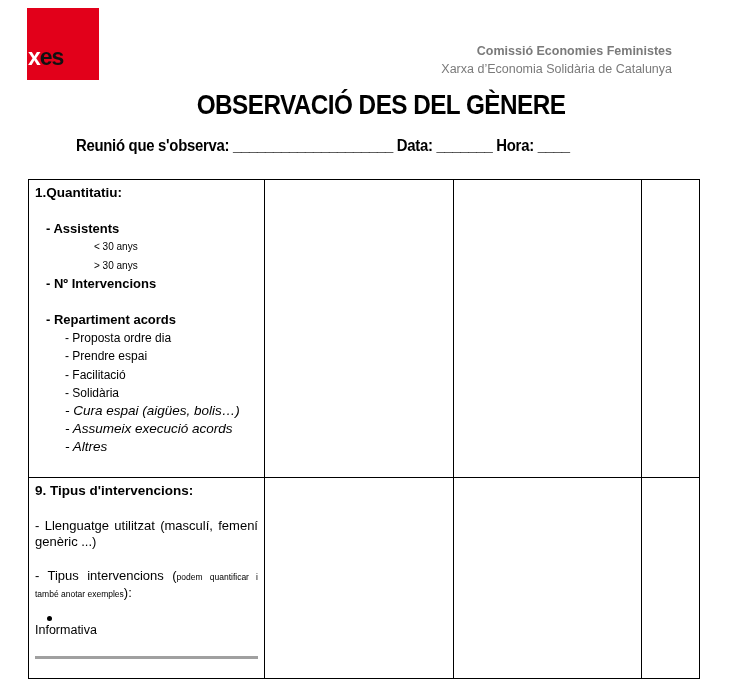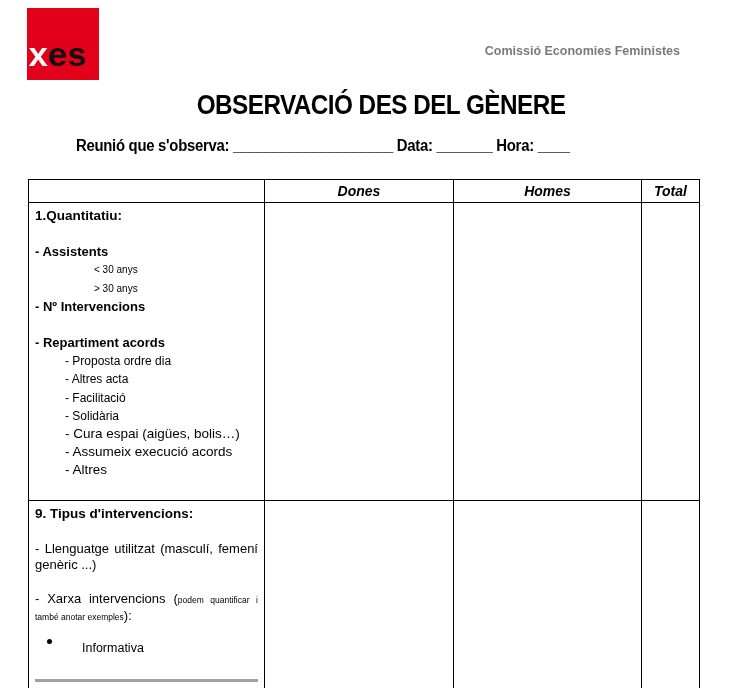--- a/index.html
+++ b/index.html
@@ -20,32 +20,32 @@
       left: 27px;
       top: 8px;
       width: 72px;
       height: 72px;
       background: #e2001a;
     }
     .logo-text {
       position: absolute;
       left: 1px;
       top: 34px;
-      font-family: Liberation Mono, monospace;
-      font-weight: bold;
-      font-size: 34px;
+      font-family: Liberation Sans, sans-serif;
+      font-weight: bold;
+      font-size: 23px;
       letter-spacing: -1px;
       line-height: 30px;
     }
     .logo-x { color: #ffffff; }
     .logo-es { color: #111111; }
 
     .org {
       position: absolute;
-      right: 64px;
+      right: 72px;
       top: 42px;
       text-align: right;
       color: #7a7a7a;
       font-size: 12.5px;
       line-height: 18px;
     }
     .org .org-line1 { font-weight: bold; }
 
     .title {
       position: absolute;
@@ -106,38 +106,39 @@
       position: relative;
       padding: 3px 6px 0 6px;
       font-size: 13px;
       line-height: 18.2px;
     }
     .sec-head {
       font-weight: bold;
       font-size: 13.5px;
       margin-top: 1px;
     }
-    .bold { font-weight: bold; }
+    .bold { font-weight: bold; margin-left: 11px; }
     .gap { height: 18px; }
     .indent1 { padding-left: 59px; font-size: 10px; }
     .indent2 { padding-left: 30px; font-size: 12px; }
-    .indent2b { padding-left: 30px; font-size: 13.5px; }
+    .indent2b { padding-left: 30px; font-size: 13.5px; font-style: italic; }
 
     .justify {
       text-align: justify;
       text-align-last: left;
       font-size: 13px;
       line-height: 16px;
     }
     .small { font-size: 8.5px; }
     .bullet-row {
       display: flex;
       align-items: flex-start;
       font-size: 12.5px;
       margin-top: 14px;
+      flex-direction: column;
     }
     .bullet {
       width: 5px; height: 5px; border-radius: 50%;
       background: #000;
       margin-left: 12px;
       margin-right: 30px;
     }
     .gray-rule {
       position: absolute;
       left: 6px;
@@ -151,20 +152,21 @@
 <body>
 
 <div class="logo">
   <div class="logo-text">
     <span class="logo-x">x</span><span class="logo-es">es</span>
   </div>
 </div>
 
 <div class="org">
   <div class="org-line1">Comissió Economies Feministes</div>
+  <div class="org-line2">Xarxa d’Economia Solidària de Catalunya</div>
 </div>
 
 <div class="title">OBSERVACIÓ DES DEL GÈNERE</div>
 
 <div class="subtitle">
   <span>Reunió que s'observa:</span>
   <span>____________________</span>
   <span>Data:</span>
   <span>_______</span>
   <span>Hora:</span>
@@ -172,59 +174,53 @@
 </div>
 
 <table class="grid">
   <colgroup>
     <col class="col1">
       <col class="col2">
       <col class="col3">
       <col class="col4">
   </colgroup>
   <tbody>
-      <tr>
-    <th></th>
-    <th>Dones</th>
-    <th>Homes</th>
-    <th>Total</th>
-  </tr>
   <tr class="row1">
     <td>
       <div class="cell">
         <div class="sec-head">1.Quantitatiu:</div>
         <div class="gap"></div>
         <div class="bold">- Assistents</div>
         <div class="indent1">&lt; 30 anys</div>
         <div class="indent1">&gt; 30 anys</div>
         <div class="bold">- Nº Intervencions</div>
         <div class="gap"></div>
         <div class="bold">- Repartiment acords</div>
         <div class="indent2">- Proposta ordre dia</div>
-        <div class="indent2">- Altres acta</div>
+        <div class="indent2">- Prendre espai</div>
         <div class="indent2">- Facilitació</div>
         <div class="indent2">- Solidària</div>
         <div class="indent2b">- Cura espai (aigües, bolis…)</div>
         <div class="indent2b">- Assumeix execució acords</div>
         <div class="indent2b">- Altres</div>
       </div>
     </td>
     <td></td>
     <td></td>
     <td></td>
   </tr>
   <tr class="row2">
     <td>
       <div class="cell" style="height:197px;">
         <div class="sec-head">9. Tipus d'intervencions:</div>
         <div class="gap"></div>
         <div class="justify">-   Llenguatge utilitzat (masculí, femení genèric ...)</div>
         <div class="gap"></div>
         <div class="justify">
-          <span>- Xarxa intervencions (</span><span class="small">podem quantificar i també anotar exemples</span><span>):</span>
+          <span>- Tipus intervencions (</span><span class="small">podem quantificar i també anotar exemples</span><span>):</span>
         </div>
         <div class="bullet-row">
           <span class="bullet"></span>
           <span>Informativa</span>
         </div>
         <div class="gray-rule"></div>
       </div>
     </td>
     <td></td>
     <td></td>

